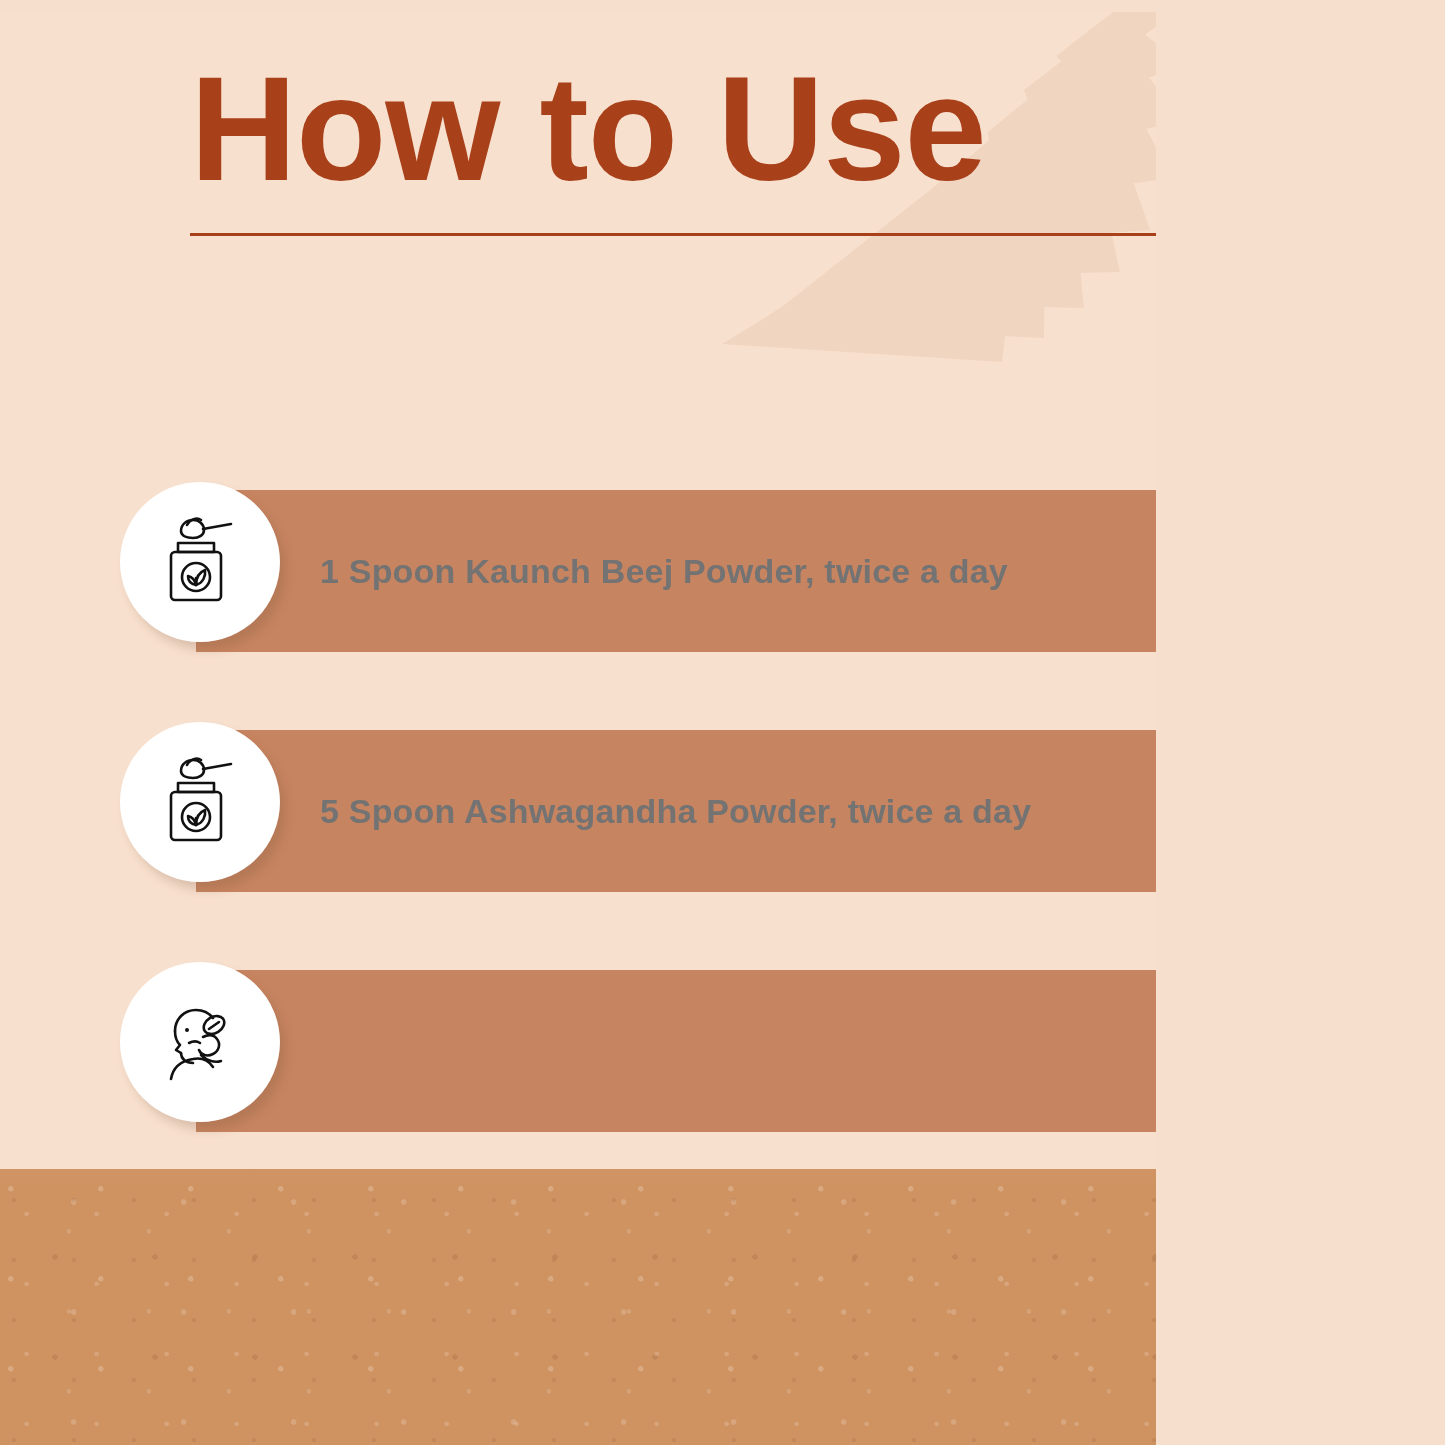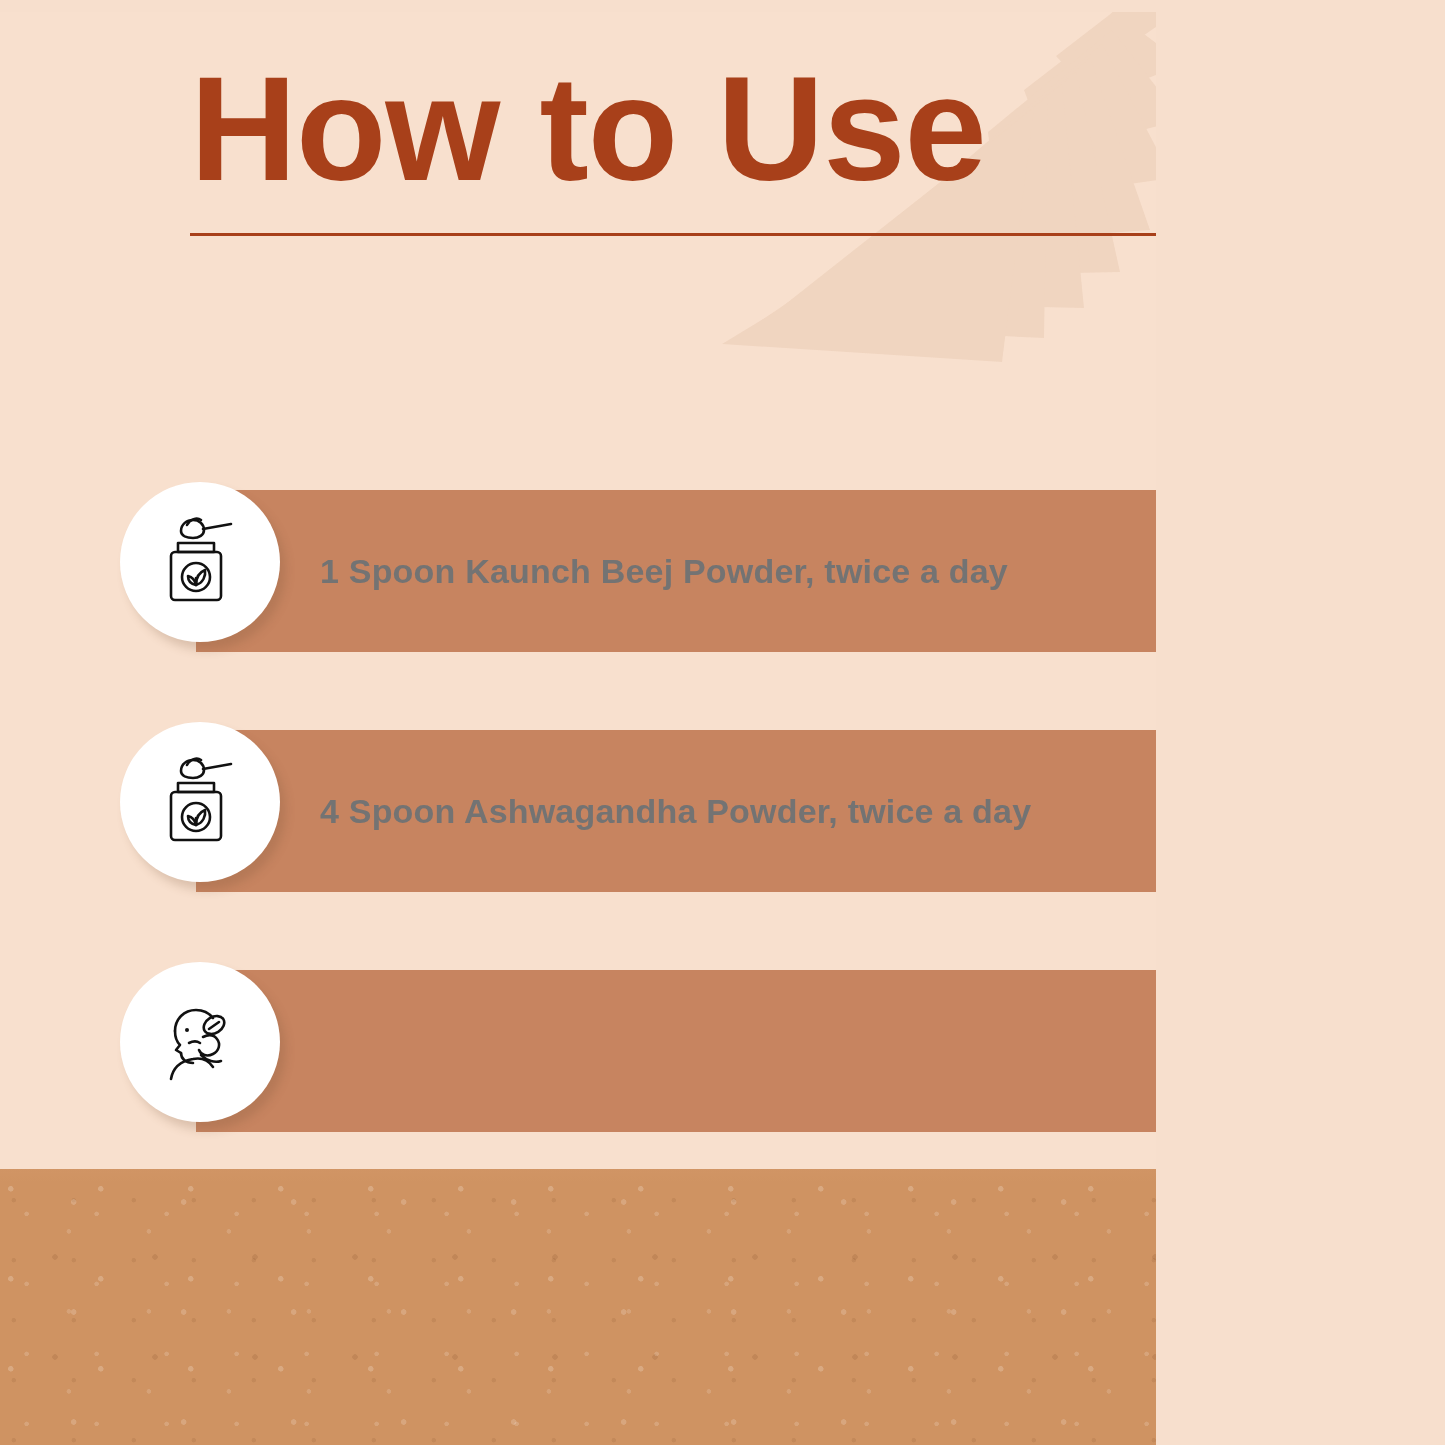--- a/index.html
+++ b/index.html
@@ -185,21 +185,21 @@
 
           <path d="M51 78 c0 -8 4 -13 9 -15 c1 6 -2 13 -9 15 z"></path>
           <path d="M51 78 c-1 -5 -4 -8 -8 -9 c0 5 3 8 8 9 z"></path>
           <path d="M51 78 v-7"></path>
         </svg>
       </div>
     </div>
 
     <div class="step">
       <div class="step-bar"></div>
-      <div class="step-text">4 Spoon Ashwagandha Powder, twice a day</div>
+      <div class="step-text">5 Spoon Ashwagandha Powder, twice a day</div>
       <div class="step-icon">
         <svg width="110" height="110" viewBox="0 0 110 110" fill="none" stroke="#111" stroke-width="2.6" stroke-linecap="round" stroke-linejoin="round">
           <path d="M36 24 c0 -7 6 -11 12 -11 c6 0 11 4 11 10 c0 5 -5 8 -11 8 c-6 0 -12 -2 -12 -7 z"></path>
           <path d="M58 22 L86 17"></path>
           <path d="M42 18 c3 -6 10 -8 14 -5"></path>
           <path d="M33 36 h36 v9 h-36 z"></path>
           <path d="M30 45 h42 a4 4 0 0 1 4 4 v40 a4 4 0 0 1 -4 4 h-42 a4 4 0 0 1 -4 -4 v-40 a4 4 0 0 1 4 -4 z"></path>
           <circle cx="51" cy="70" r="14"></circle>
           <path d="M51 78 c0 -8 4 -13 9 -15 c1 6 -2 13 -9 15 z"></path>
           <path d="M51 78 c-1 -5 -4 -8 -8 -9 c0 5 3 8 8 9 z"></path>

